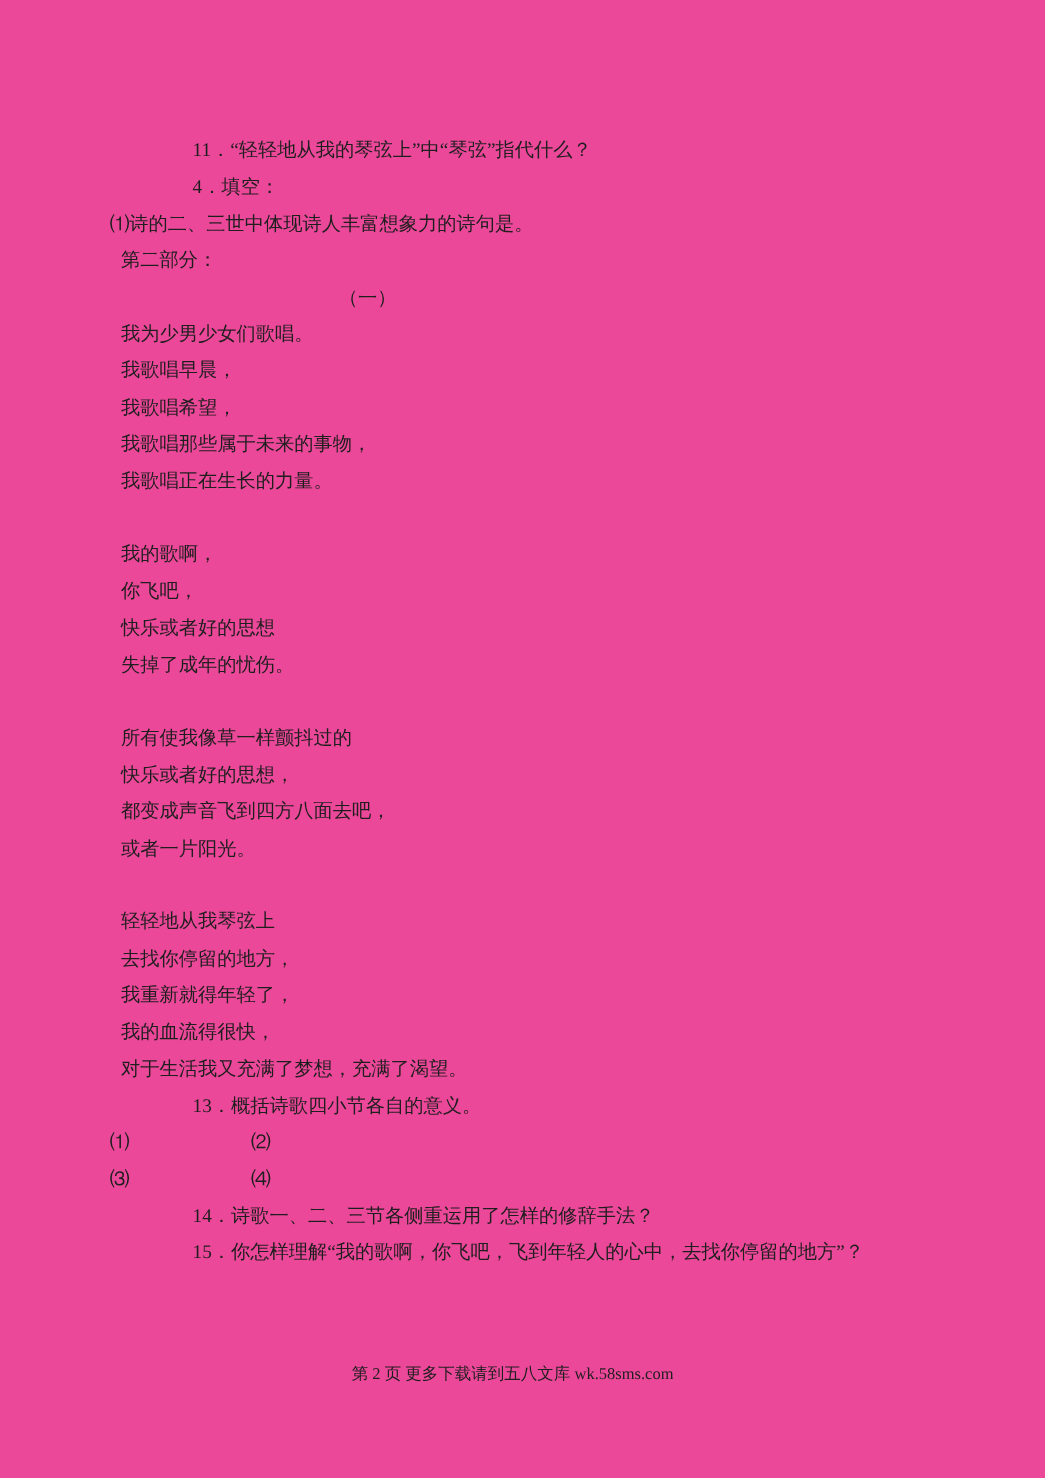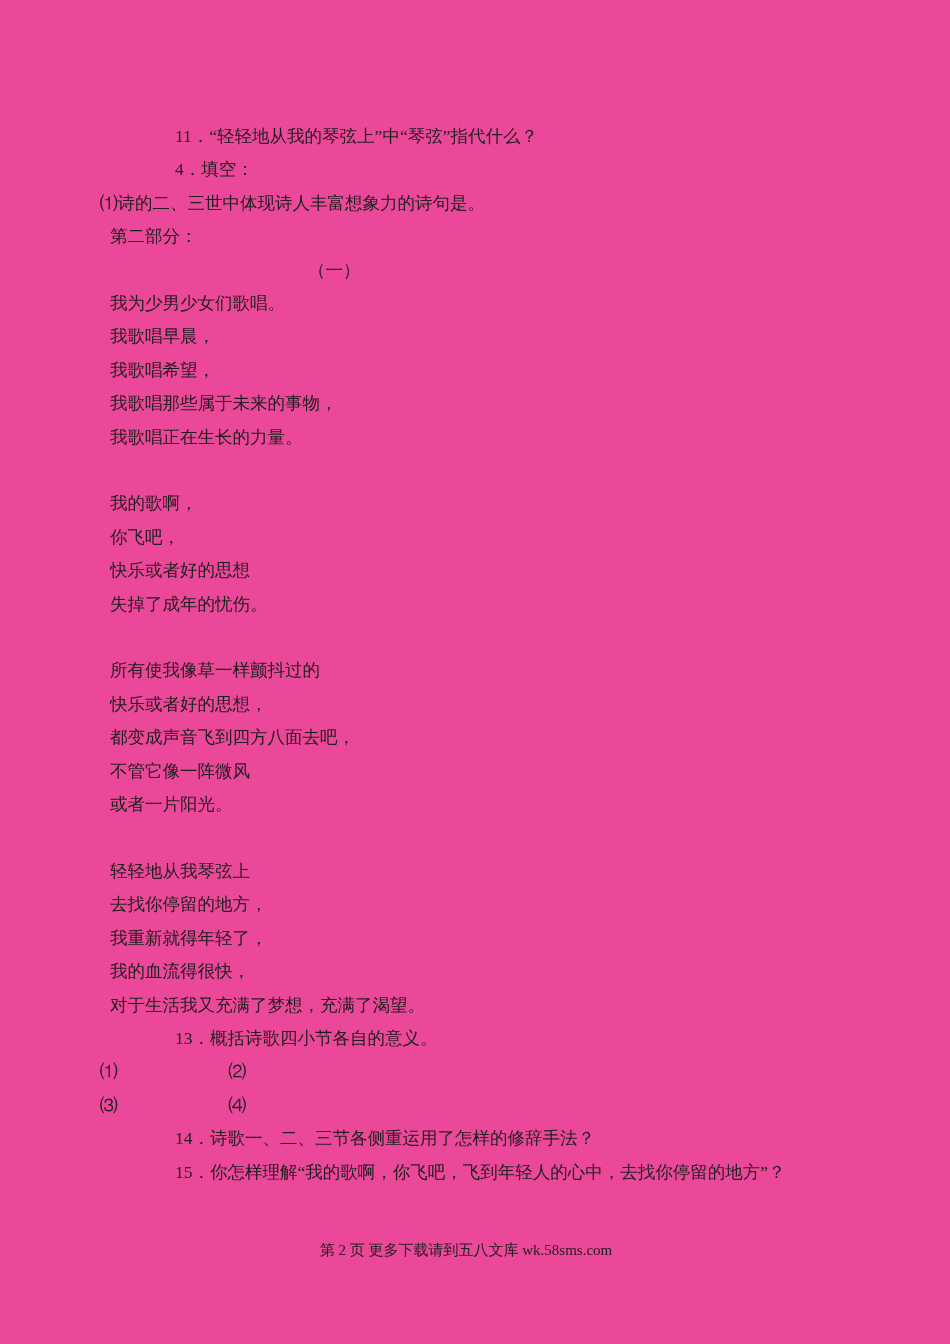--- a/index.html
+++ b/index.html
@@ -67,21 +67,20 @@
     <div class="ln poem">我的歌啊，</div>
     <div class="ln poem">你飞吧，</div>
     <div class="ln poem">快乐或者好的思想</div>
     <div class="ln poem">失掉了成年的忧伤。</div>
 
     <div class="ln blank"></div>
 
     <div class="ln poem">所有使我像草一样颤抖过的</div>
     <div class="ln poem">快乐或者好的思想，</div>
     <div class="ln poem">都变成声音飞到四方八面去吧，</div>
-    <div class="ln poem">不管它像一阵微风</div>
     <div class="ln poem">或者一片阳光。</div>
 
     <div class="ln blank"></div>
 
     <div class="ln poem">轻轻地从我琴弦上</div>
     <div class="ln poem">去找你停留的地方，</div>
     <div class="ln poem">我重新就得年轻了，</div>
     <div class="ln poem">我的血流得很快，</div>
     <div class="ln poem">对于生活我又充满了梦想，充满了渴望。</div>
 

